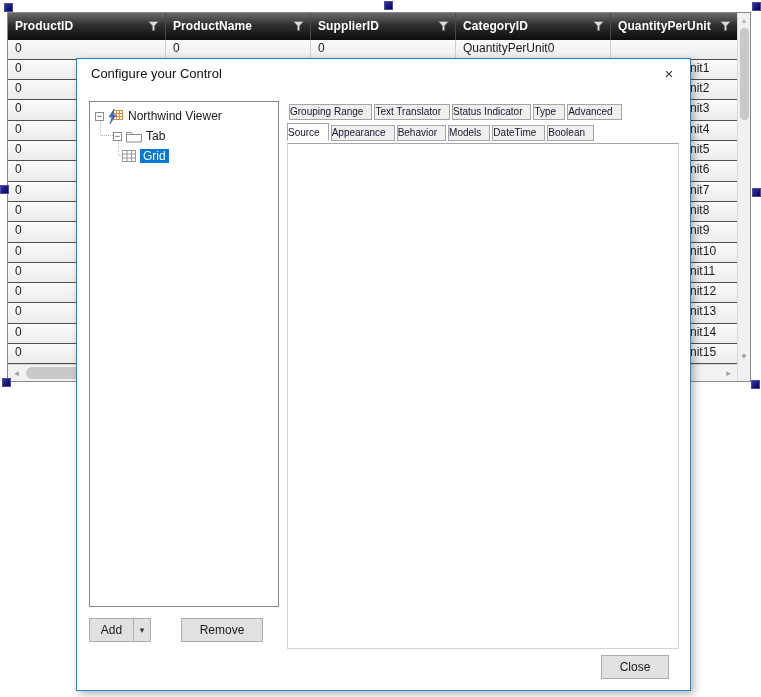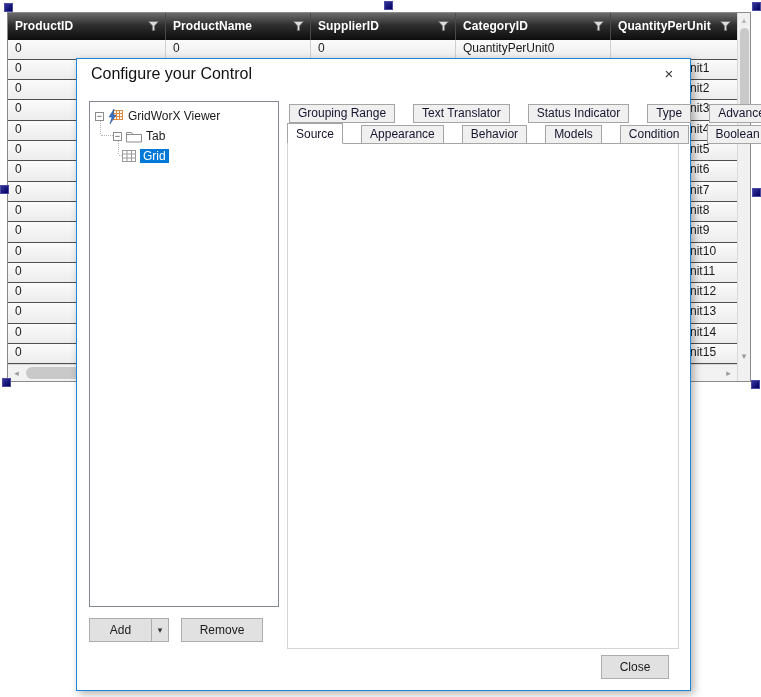--- a/index.html
+++ b/index.html
@@ -35,36 +35,36 @@
   .vs-thumb { position:absolute; left:2px; top:15px; width:9px; height:92px; background:#c9c9c9; border-radius:5px; }
   .vs-down { position:absolute; bottom:20px; width:100%; text-align:center; color:#9a9a9a; }
 
   .sel-handle { width:9px; height:9px; background:linear-gradient(135deg,#34349e,#00005f);
     border:1px solid #4a4aa0; z-index:5; }
 
   
   #dialog { left:76px; top:58px; width:615px; height:633px; background:#fff;
     border:1px solid #1f82d2; z-index:10; box-shadow:3px 3px 8px rgba(0,0,0,.3); }
   #dlg-title { left:0; top:0; width:100%; height:30px; }
-  #dlg-title-text { left:14px; top:0; line-height:30px; font-size:16px; color:#111; }
+  #dlg-title-text { left:14px; top:0; line-height:30px; font-size:13px; color:#111; }
   #dlg-close { right:12px; top:6px; width:18px; height:18px; text-align:center; line-height:18px;
     font-size:15px; color:#333; cursor:pointer; }
 
   
   #tree-panel { left:12px; top:42px; width:190px; height:506px; border:1px solid #828790; background:#fff; }
   .tree-row { position:absolute; height:20px; display:flex; align-items:center; gap:4px; font-size:12px; }
   .expander { width:9px; height:9px; border:1px solid #8c8c8c; background:#fff; font-size:9px;
     line-height:7px; text-align:center; color:#333; flex:none; }
   .dotline { position:absolute; border-color:#b5b5b5 !important; }
   .tree-sel { background:#0078d7; color:#fff; padding:0 3px; }
 
   
   .tabrow { position:absolute; display:flex; }
-  .tab { background:#f0f0f0; border:1px solid #a5a5a5; padding:1px 8px 2px 8px; font-size:12px;
-    margin-right:18px; color:#15152e; white-space:nowrap; }
+  .tab { background:#f0f0f0; border:1px solid #a5a5a5; padding:1px 8px 2px 0; font-size:10px;
+    margin-right:2px; color:#15152e; white-space:nowrap; }
   .tab.active { background:#fff; border-bottom:1px solid #fff; padding-top:3px; margin-top:-2px;
     position:relative; z-index:3; }
   #tab-page { left:210px; top:84px; width:392px; height:506px; border:1px solid #d4d4d4;
     border-top:1px solid #a5a5a5; background:#fff; z-index:1; }
 
   
   .groupbox { position:absolute; border:1px solid #d9dde1; }
   .gb-caption { position:absolute; top:-8px; left:8px; background:#fff; padding:0 4px;
     font-size:11.5px; color:#1f3a66; white-space:nowrap; }
 
@@ -104,21 +104,21 @@
   .inherit-dd .chev { margin-left:auto; width:15px; text-align:center; font-size:9px; color:#444; }
   #ft-scroll { width:18px; background:#ececec; border-left:1px solid #9c9c9c; position:relative;
     font-size:10px; color:#3f3f3f; }
   #ft-up { position:absolute; top:4px; width:100%; text-align:center; cursor:pointer;}
   #ft-thumb { position:absolute; left:2px; top:21px; width:13px; height:196px; background:#cdcdcd; cursor:grab;}
   #ft-down { position:absolute; bottom:4px; width:100%; text-align:center; cursor:pointer;}
 
   
   .winbtn { position:absolute; background:#e1e1e1; border:1px solid #adadad; font-size:12px;
     display:flex; align-items:center; justify-content:center; cursor:pointer; }
-  #add-btn { left:12px; top:559px; width:80px; height:24px; padding:0; }
+  #add-btn { left:12px; top:559px; width:62px; height:24px; padding:0; }
   #add-main { flex:1; text-align:center; }
   #add-drop { width:17px; align-self:stretch; border-left:1px solid #adadad; display:flex;
     align-items:center; justify-content:center; font-size:9px; color:#333; }
 </style>
 </head>
 <body>
 
 <div class="abs" id="bg-grid">
   <div id="bg-grid-left">
     <div class="grid-header">
@@ -323,21 +323,21 @@
     <div class="tree-row" style="left:5px;top:4px">
       <span class="expander">−</span>
       <svg width="16" height="15" viewBox="0 0 16 15">
         <rect x="5.5" y="1.5" width="9" height="9" fill="#fff" stroke="#e08a3c"></rect>
         <line x1="8.5" y1="1.5" x2="8.5" y2="10.5" stroke="#e08a3c"></line>
         <line x1="11.5" y1="1.5" x2="11.5" y2="10.5" stroke="#e08a3c"></line>
         <line x1="5.5" y1="4.5" x2="14.5" y2="4.5" stroke="#e08a3c"></line>
         <line x1="5.5" y1="7.5" x2="14.5" y2="7.5" stroke="#e08a3c"></line>
         <path d="M6 0 L1 8 l3 0 -2 7 6-9 -3 0 z" fill="#3a72c8" stroke="#1d4c96" stroke-width="0.5"></path>
       </svg>
-      <span>GridWorX Viewer</span>
+      <span>Northwind Viewer</span>
     </div>
 
     <div class="tree-row" style="left:23px;top:24px">
       <span class="expander">−</span>
       <svg width="16" height="13" viewBox="0 0 16 13">
         <path d="M0.5 2.5 h5 l1.5 2 h8.5 v7.5 h-15 z" fill="#fdfdfd" stroke="#8c8c8c"></path>
         <path d="M0.5 4.5 h15" stroke="#8c8c8c" fill="none"></path>
       </svg>
       <span>Tab</span>
     </div>
@@ -371,21 +371,21 @@
   <div class="tabrow" style="left:210px;top:66px;z-index:2">
 
       <div class="tab active"><span>Source</span></div>
 
       <div class="tab"><span>Appearance</span></div>
 
       <div class="tab"><span>Behavior</span></div>
 
       <div class="tab"><span>Models</span></div>
 
-      <div class="tab"><span>Condition</span></div>
+      <div class="tab"><span>DateTime</span></div>
 
       <div class="tab"><span>Boolean</span></div>
     </div>
   <div class="abs" id="tab-page"></div>
 
   <div class="groupbox" style="left:216px;top:92px;width:380px;height:78px">
     <span class="gb-caption">Create/Remove subscriptions</span>
   </div>
   <div class="wtextbox" style="left:222px;top:102px;width:310px;height:24px">New Subscription</div>
   <div class="sqbtn" style="left:538px;top:102px">

